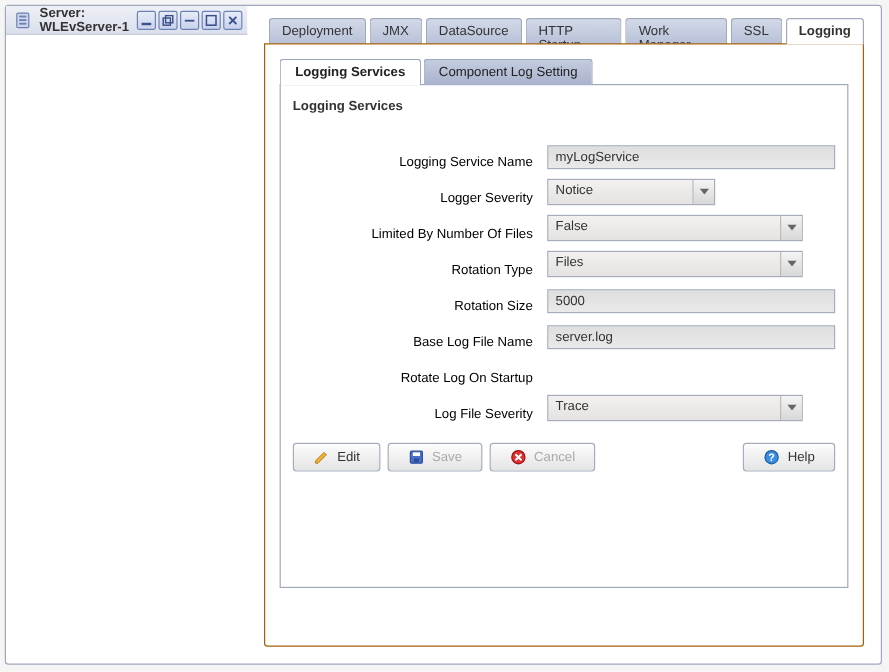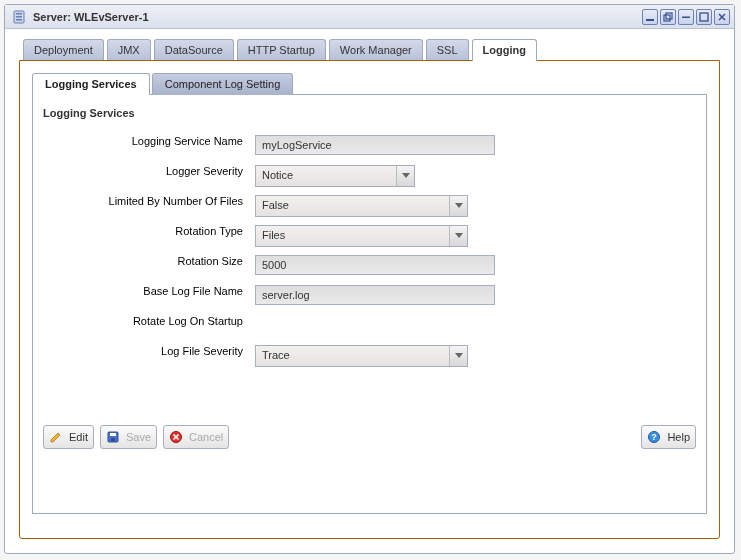--- a/index.html
+++ b/index.html
@@ -13,21 +13,21 @@
     width: 741px;
     height: 560px;
   }
   .window {
     width: 731px;
     height: 550px;
     border: 1px solid #a0a8bc;
     border-radius: 3px;
     background: #fff;
     display: flex;
-    flex-direction: column;
+    flex-direction: row;
   }
   .titlebar {
     height: 24px;
     background: linear-gradient(to bottom, #eef0f6 0%, #dbe0ec 100%);
     border-bottom: 1px solid #b8c0d4;
     display: flex;
     align-items: center;
     padding: 0 4px 0 6px;
   }
   .titlebar .app-icon {
@@ -117,21 +117,21 @@
     min-height: 420px;
   }
   .section-title {
     font-weight: bold;
     color: #333;
     margin: 4px 0 16px 0;
   }
   .form-rows { width: 100%; }
   .form-row {
     display: flex;
-    align-items: flex-start;
+    align-items: flex-end;
     height: 30px;
   }
   .form-label {
     width: 212px;
     text-align: right;
     padding-right: 12px;
     color: #000;
   }
   .field-text {
     width: 240px;
@@ -152,41 +152,40 @@
     flex: 1;
     padding: 3px 6px;
     color: #333;
   }
   .field-select .sel-arrow {
     width: 18px;
     border-left: 1px solid #bbb;
     background: linear-gradient(to bottom,#f4f4f4,#d8d8d8);
     display: flex; align-items: center; justify-content: center;
   }
-  .field-select.narrow { width: 160px; }
+  .field-select.narrow { width: 140px; }
   .field-select.wide { width: 213px; }
   .button-bar {
     margin-top: 18px;
     display: flex;
     align-items: center;
     gap: 6px;
   }
   .btn {
     height: 24px;
     border: 1px solid #a6aebd;
     border-radius: 3px;
     background: linear-gradient(to bottom,#fcfcfc,#e4e4e4);
     display: inline-flex;
     align-items: center;
-    padding: 0 5px;
+    padding: 0 16px;
     gap: 6px;
     cursor: pointer;
     color: #333;
     font-size: 11px;
-    margin-top: 32px;
   }
   .btn.disabled { color: #aaa; cursor: default; }
   .btn .bicon { width: 14px; height: 14px; display:inline-flex; }
   .button-bar .spacer { flex: 1; }
 </style>
 </head>
 <body>
 
 <div class="window">
 

